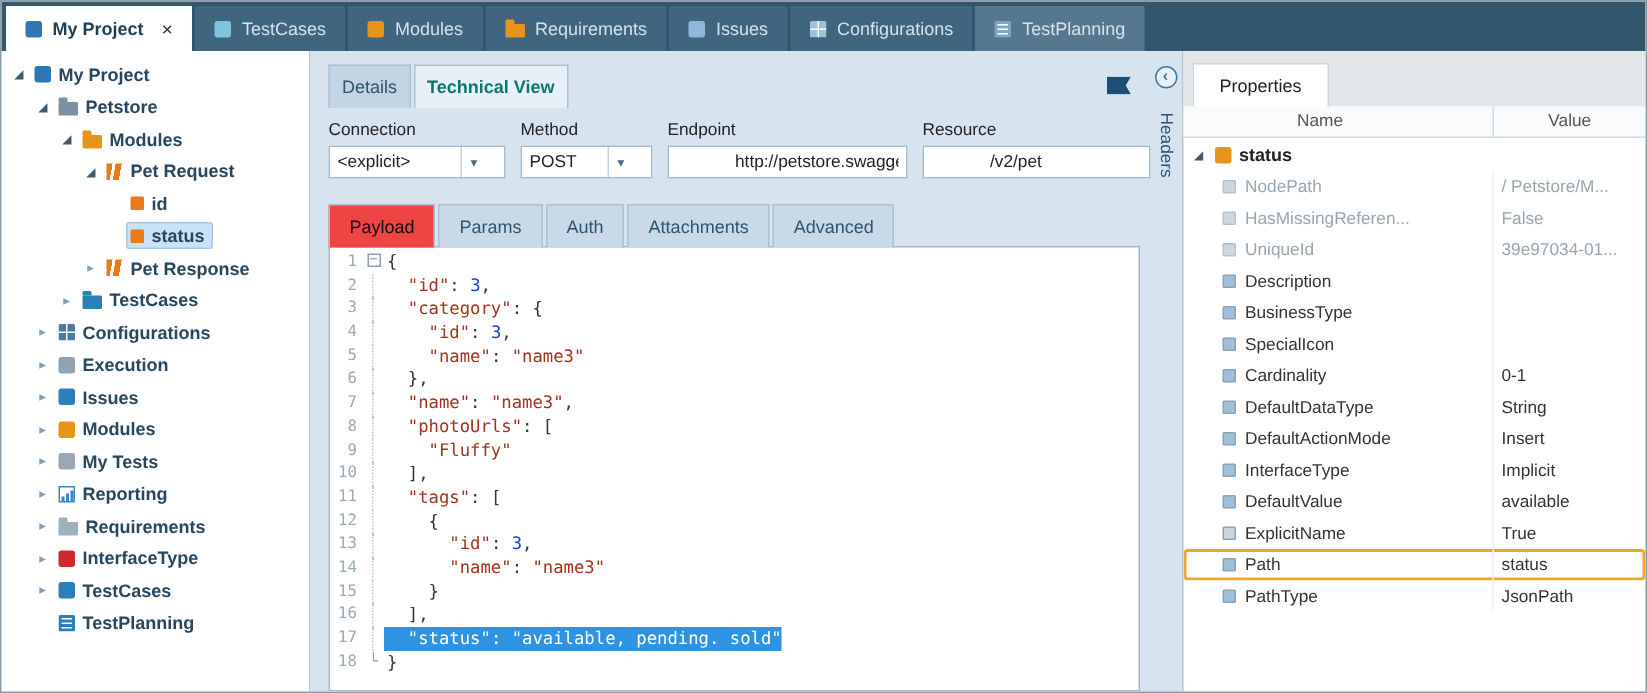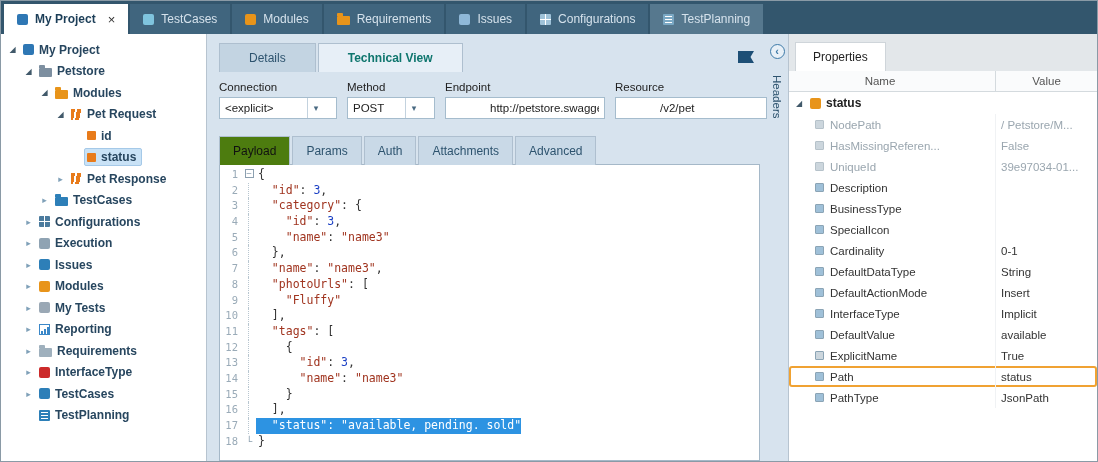--- a/index.html
+++ b/index.html
@@ -33,39 +33,39 @@
   .expander { width:15px; flex:none; text-align:center; }
   .expander.expanded { color:#41596a; font-size:8px; }
   .expander.collapsed { color:#7fa0b8; font-size:9px; }
   .tcontent { display:flex; align-items:center; gap:5px; padding:1px 5px 1px 2px; border:1px solid transparent; border-radius:2px; }
   .trow.selected .tcontent { background:#c9e2f6; border-color:#a5c9e8; }
 
   
   .center { flex:1; display:flex; min-width:0; background:#d7e3ee; }
   .center-main { flex:1; display:flex; flex-direction:column; padding:8px 0 0 12px; min-width:0; }
   .center-tabs { display:flex; align-items:flex-end; height:30px; position:relative; flex:none; }
-  .ctab { padding:7px 29px; font-size:12px; background:#c3d4e2; color:#2d536e; margin-right:2px; border:1px solid #aebfcf; border-bottom:none;text-align:right; }
+  .ctab { padding:7px 8px; font-size:12px; background:#c3d4e2; color:#2d536e; margin-right:2px; border:1px solid #aebfcf; border-bottom:none;text-align:right; }
   .ctab.active { background:#e7eff7; font-weight:bold; color:#0f766e; }
   .pin-icon { position:absolute; right:12px; top:9px; width:16px; height:12px; background:#1d4f76; clip-path:polygon(0 0,100% 0,78% 50%,100% 100%,0 100%); }
 
   .form-row { display:flex; gap:10px; padding-top:9px; flex:none; }
   .field { display:flex; flex-direction:column; gap:4px; }
   .flabel { font-size:11.5px; color:#222; }
   .fbox { height:22px; background:#fff; border:1px solid #a5bccd; display:flex; align-items:center; font-size:11.5px; color:#222; padding:0 5px; font-family:"Liberation Sans","DejaVu Sans",sans-serif; }
   .fselect { justify-content:space-between; padding-right:12px; }
   .drop { width:17px; align-self:stretch; display:flex; align-items:center; justify-content:center; border-left:1px solid #c3d2de; color:#4a6a82; font-size:9px; }
   input.fbox { outline:none;padding-left:44px; }
   .f-connection .fbox { width:118px; }
   .f-method .fbox { width:88px; }
   .f-endpoint .fbox { width:160px; }
   .f-resource .fbox { width:152px; }
 
   .subtabs { display:flex; gap:2px; margin-top:17px; flex:none; position:relative; z-index:2; }
   .stab { padding:7px 13px; font-size:12px; background:#c9d9e7; color:#2d536e; border:1px solid #aebfcf; border-bottom:none; }
-  .stab.active { background:#4d7c0f; color:#111; }
+  .stab.active { background:#ef4444; color:#111; }
 
   .editor { flex:1; background:#fff; border:1px solid #a5b8c8; margin:-1px 6px 0 0; overflow:hidden; font-family:"DejaVu Sans Mono","Liberation Mono",monospace; font-size:11.5px; padding-top:2px; }
   .cline { display:flex; height:15.7px; line-height:15.7px; }
   .lnum { width:22px; text-align:right; color:#9aabb8; padding-right:4px; flex:none; font-size:10.5px; }
   .fold { width:14px; flex:none; position:relative; color:#8ca0b0; font-size:10px; text-align:center; }
   .fold.mid::before { content:""; position:absolute; left:6px; top:0; bottom:0; border-left:1px dotted #b8c6d0; }
   .foldbox { display:inline-block; width:9px; height:9px; border:1px solid #8ca0b0; background:#fff; font-size:9px; line-height:7px; vertical-align:2px; }
   .ctext { white-space:pre; padding-left:2px; }
   .tk-p { color:#333; }
   .tk-k { color:#a0341f; }

